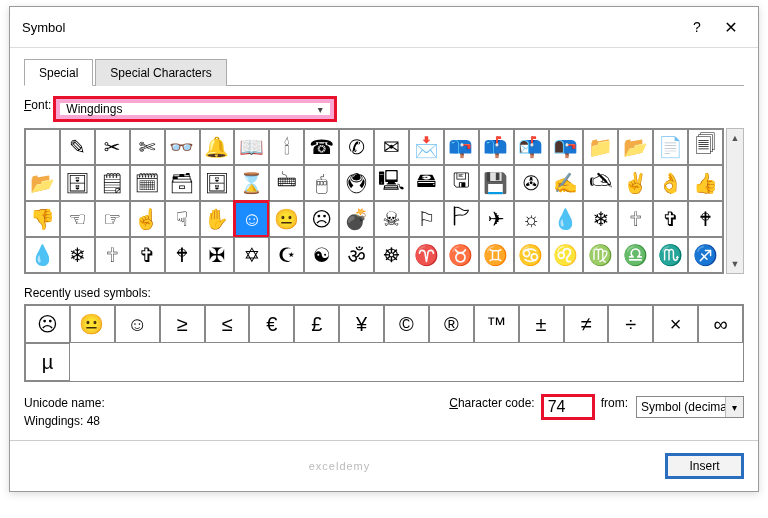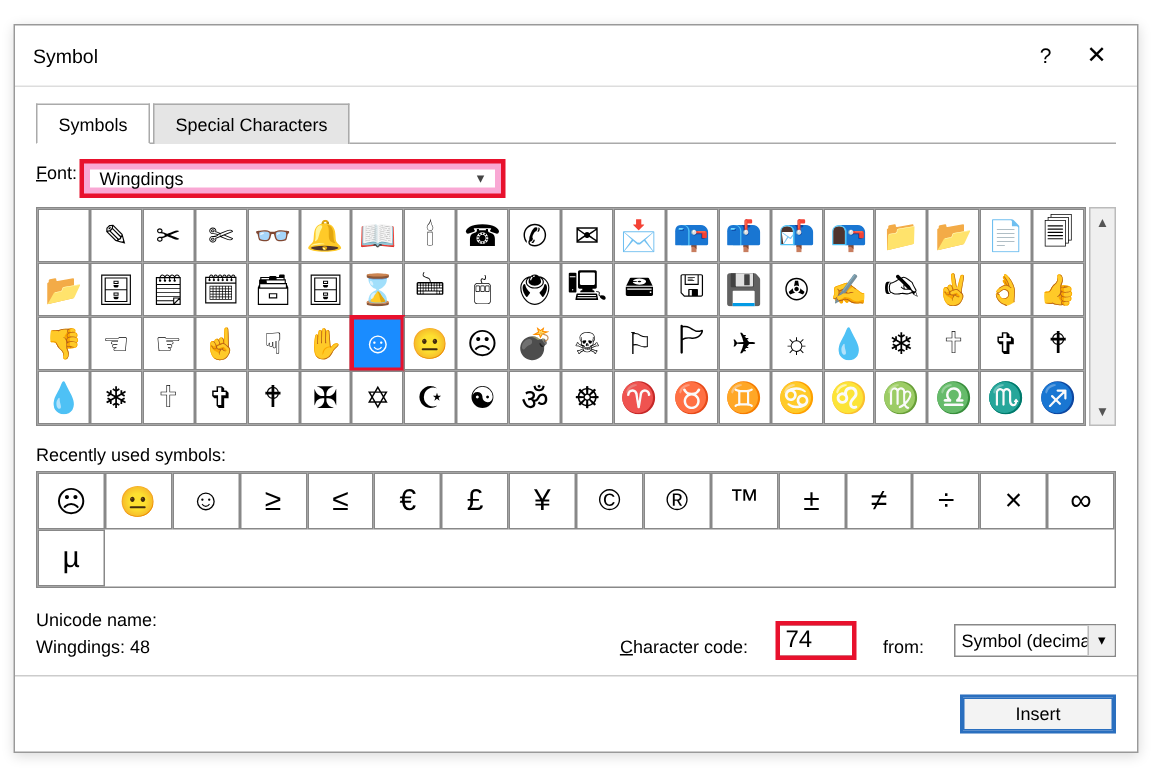--- a/index.html
+++ b/index.html
@@ -6,21 +6,21 @@
   body {
     font-family: "Segoe UI", Tahoma, sans-serif;
     font-size: 12px;
     background: #fff;
     width: 768px;
     height: 518px;
     position: relative;
   }
   .dialog {
     width: 750px;
-    margin: 16px auto;
+    margin: 6px auto;
     border: 1px solid #999;
     background: #fff;
     box-shadow: 0 2px 8px rgba(0,0,0,0.15);
   }
   .titlebar {
     display: flex;
     align-items: center;
     padding: 8px 10px 8px 12px;
     border-bottom: 1px solid #ddd;
   }
@@ -93,21 +93,21 @@
     outline-offset: -2px;
   }
   .recent-label { margin: 12px 0 4px; }
   .recent-grid {
     border: 1px solid #888;
     display: grid;
     grid-template-columns: repeat(16, 1fr);
     grid-auto-rows: 38px;
   }
   .info-row {
-    display: flex; align-items: flex-end; margin-top: 14px; gap: 20px;
+    display: flex; margin-top: 14px; gap: 8px;
   }
   .uni { flex: 1; }
   .uni .lbl { margin-bottom: 4px; }
   .char-code-lbl .ul, .from-lbl .ul { text-decoration: underline; }
   .char-code-input {
     width: 50px; height: 22px; border: 1px solid #888;
     padding: 0 4px; font-size: 16px;
   }
   .from-select {
     display: flex; align-items: center;
@@ -120,38 +120,38 @@
     background:#efefef; border-left:1px solid #bbb;
   }
   .footer {
     border-top: 1px solid #ccc;
     padding: 12px 14px;
     display: flex; justify-content: flex-end; gap: 10px;
     align-items: center;
   }
   .watermark { flex:1; color:#bbb; text-align:center; font-size:11px; letter-spacing:1px;}
   .btn-d {
-    width: 104px; height: 26px;
+    width: 79px; height: 26px;
     border: 1px solid #999; background: #f3f3f3;
     cursor: pointer; font-size: 12px;
   }
   .btn-d.primary { border: 2px solid #2a6fbf; outline:1px solid #2a6fbf; outline-offset:-3px;}
 </style>
 </head>
 <body>
 
 <div class="dialog">
   <div class="titlebar">
     <span class="title">Symbol</span>
     <span class="help">?</span>
     <span class="close">✕</span>
   </div>
   <div class="body">
     <div class="tabs">
-      <div class="tab active">Symbols</div>
+      <div class="tab active">Special</div>
       <div class="tab">Special Characters</div>
     </div>
 
     <div class="font-row">
       <label><span class="ul">F</span><span>ont:</span></label>
       <div class="font-select highlight-red">
         <span>Wingdings</span>
         <span class="arrow">▾</span>
       </div>
     </div>
@@ -274,15 +274,16 @@
       <label class="char-code-lbl"><span class="ul">C</span><span>haracter code:</span></label>
       <input class="char-code-input highlight-red" value="74" style="">
       <label class="from-lbl">from:</label>
       <div class="from-select">
         <span>Symbol (decimal)</span>
         <span class="arrow">▾</span>
       </div>
     </div>
   </div>
   <div class="footer">
+    <div class="watermark">exceldemy</div>
     <button class="btn-d primary">Insert</button>
   </div>
 </div>
 
 </body></html>

